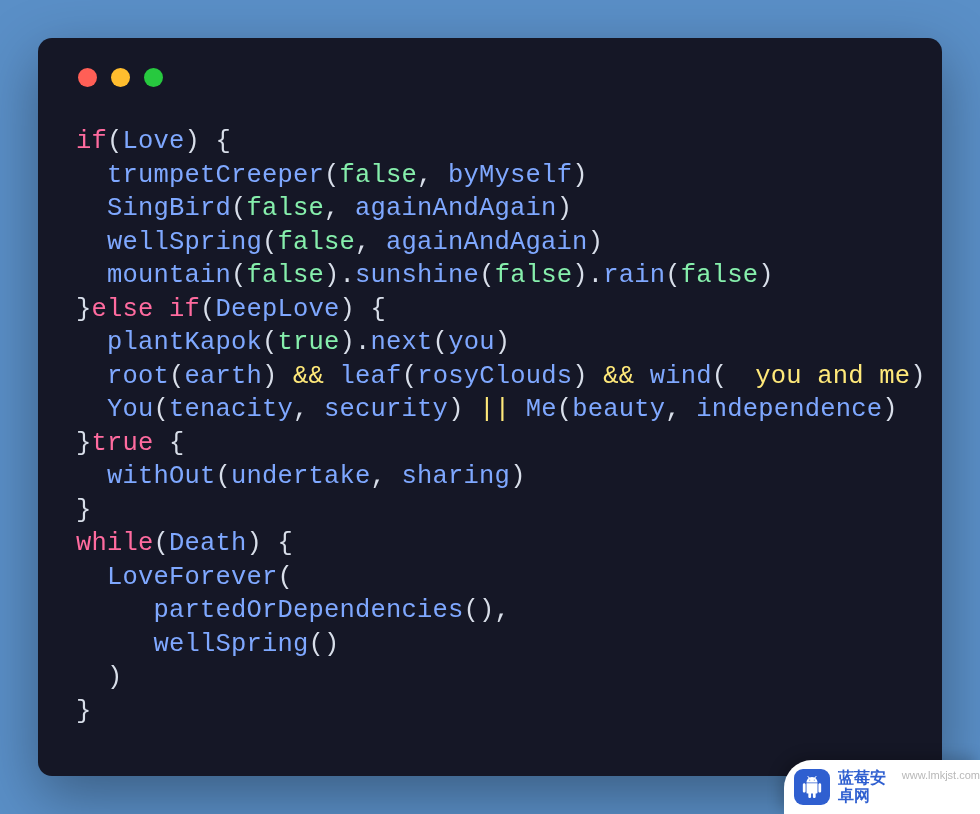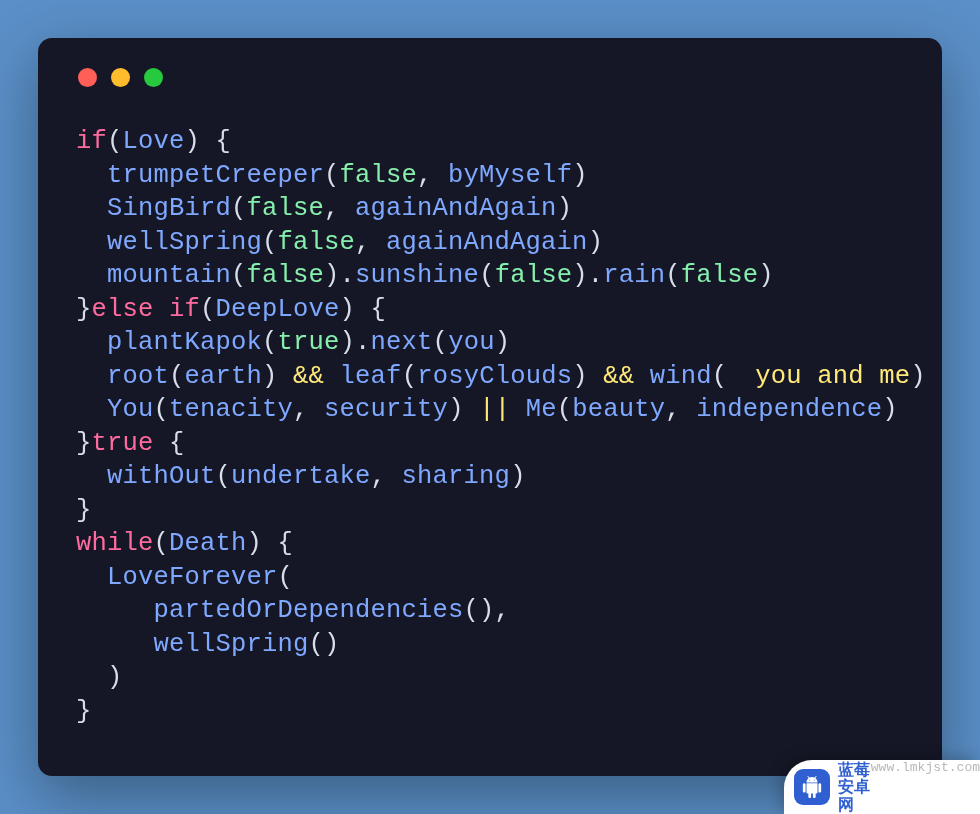--- a/index.html
+++ b/index.html
@@ -69,21 +69,21 @@
     border-radius: 9px;
     display: flex;
     align-items: center;
     justify-content: center;
     margin-right: 8px;
     flex-shrink: 0;
   }
   .badge-icon svg { width: 22px; height: 22px; }
   .badge-text { display:flex; flex-direction:row; line-height:1.1; }
   .badge-title { color:#2f5fd0; font-size:16px; font-weight:700; font-family:sans-serif; }
-  .badge-url   { color:#b8b8b8; font-size:13px; font-family:Liberation Mono, monospace; }
+  .badge-url   { color:#b8b8b8; font-size:11px; font-family:Liberation Sans, sans-serif; }
 </style>
 </head>
 <body>
 
 <div class="window">
   <div class="traffic-lights">
     <div class="dot red"></div>
     <div class="dot yellow"></div>
     <div class="dot green"></div>
   </div>

